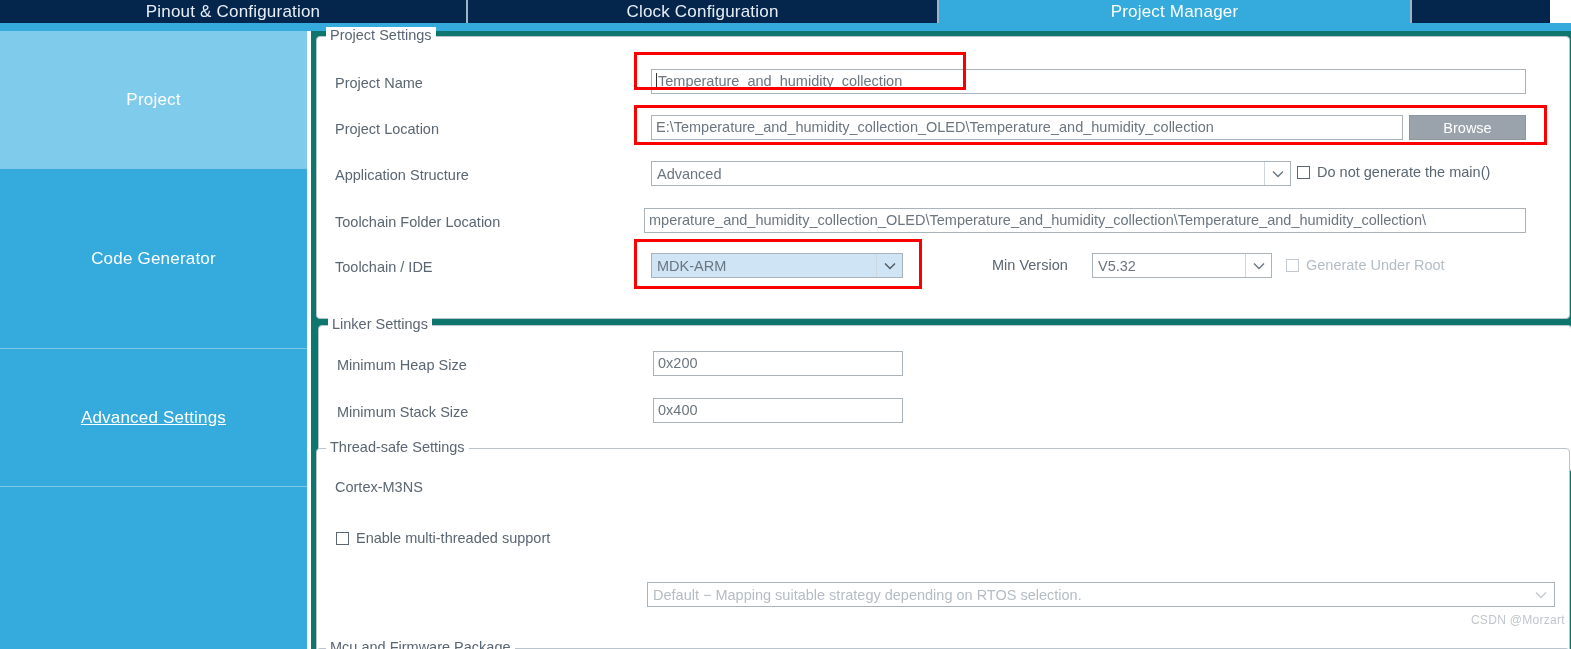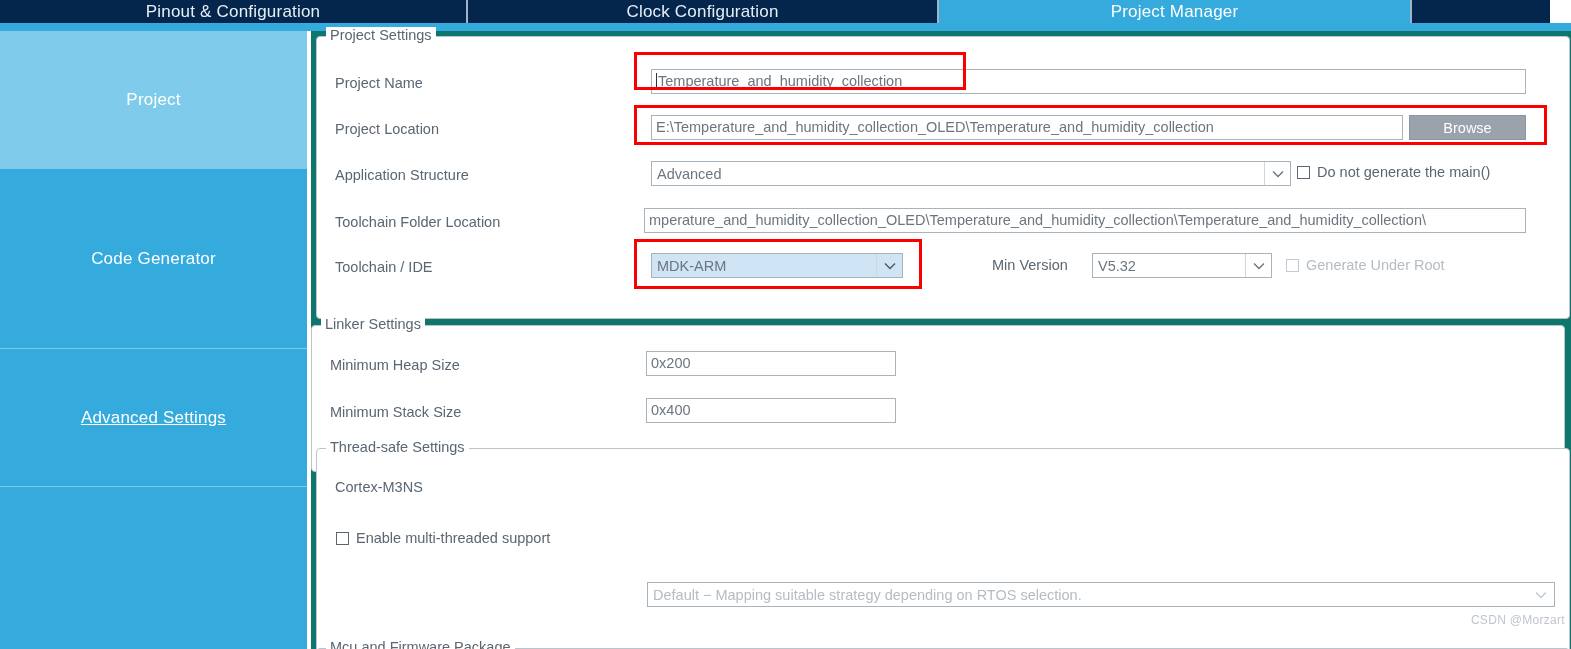--- a/index.html
+++ b/index.html
@@ -117,21 +117,21 @@
     top: -10px;
     left: 9px;
     background: #ffffff;
     padding: 0 4px;
     font-size: 14.5px;
     color: #5a6672;
     white-space: nowrap;
   }
 
   #group-project   { left: 5px;  top: 5px;   width: 1254px; height: 283px; }
-  #group-linker    { left: 0;  top: 294px; width: 1254px; height: 147px; }
+  #group-linker    { left: 7px;  top: 294px; width: 1254px; height: 147px; }
   #group-thread    { left: 5px;  top: 417px; width: 1254px; height: 220px; }
   #group-mcu       { left: 5px;  top: 617px; width: 1254px; height: 60px; }
 
   .row {
     position: absolute;
     display: flex;
     align-items: center;
     height: 26px;
   }
   .field-label {

